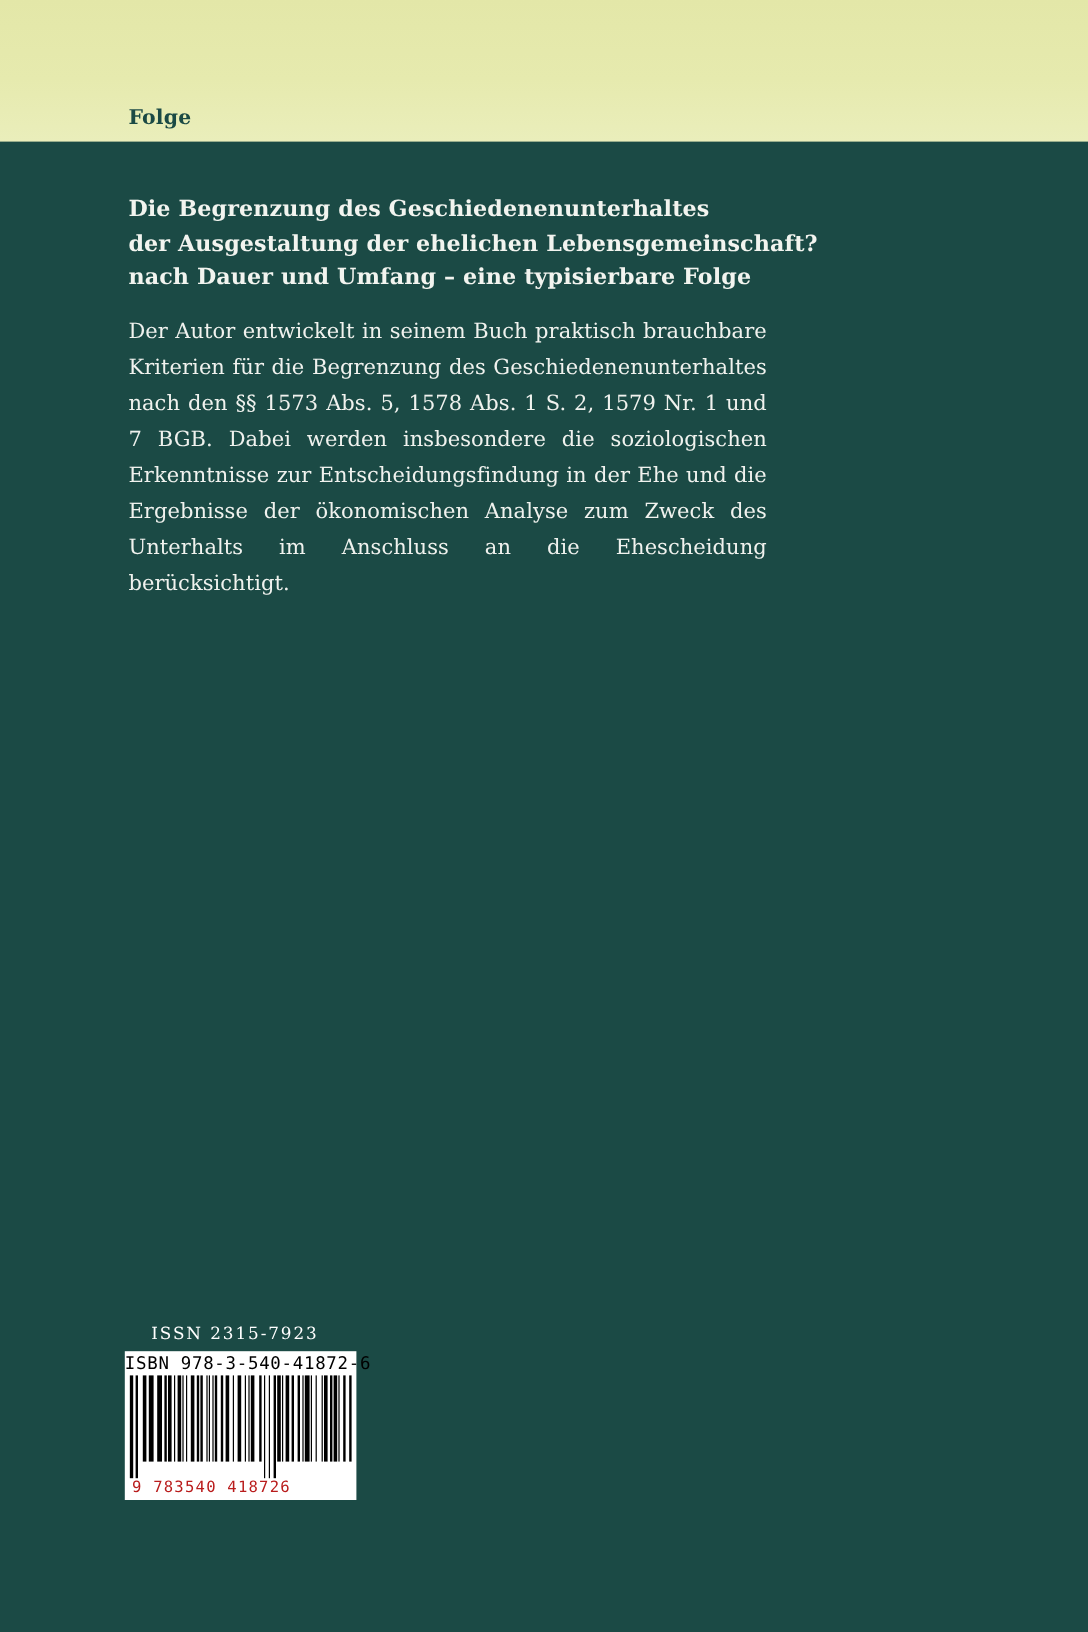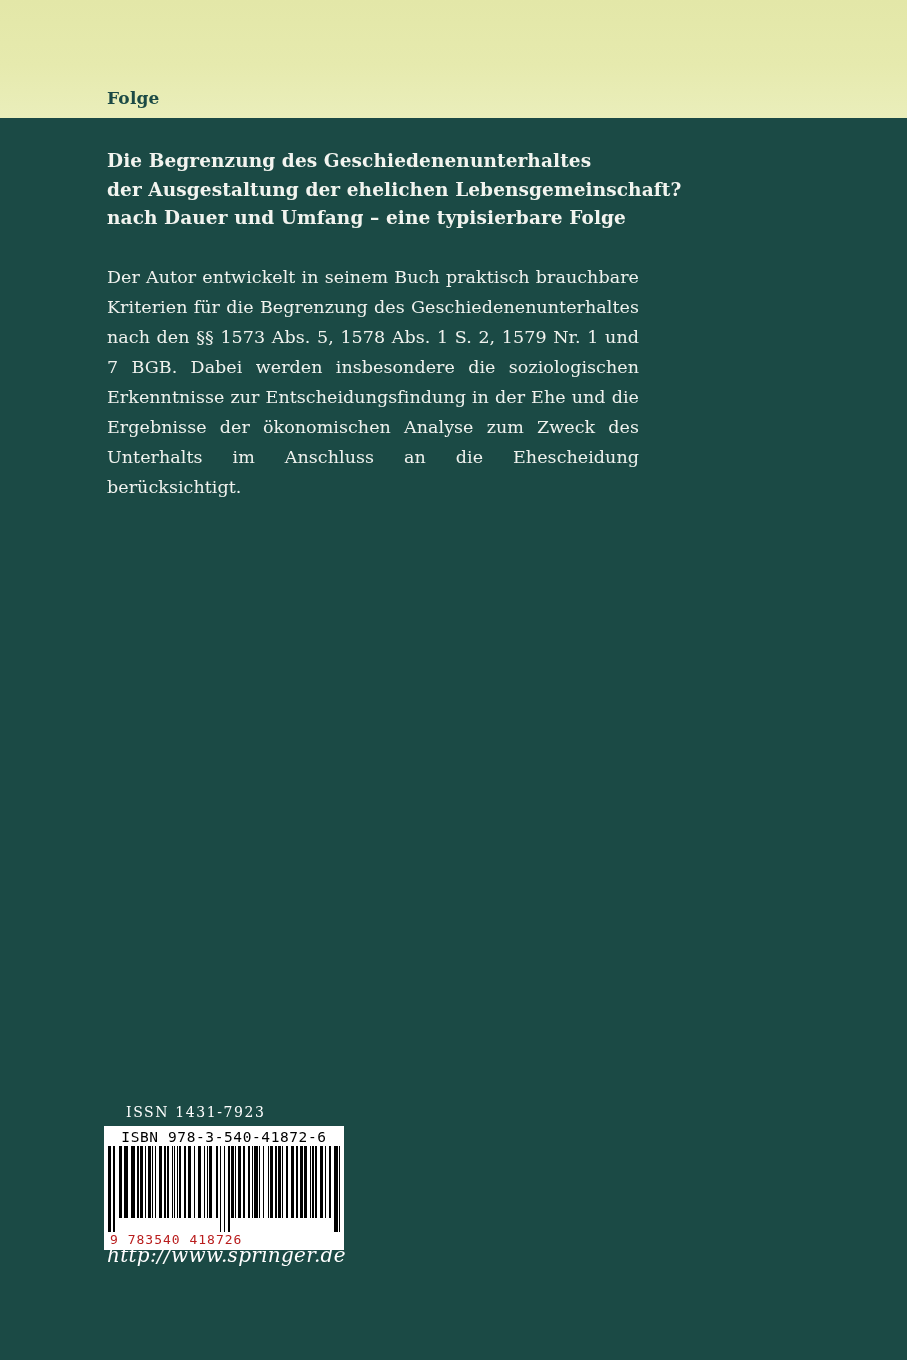--- a/index.html
+++ b/index.html
@@ -34,21 +34,21 @@
     top: 88px;
     font-family: "DejaVu Serif", serif;
     font-weight: bold;
     font-size: 17px;
     color: #1b4a45;
     letter-spacing: 0.2px;
   }
   .title-block {
     position: absolute;
     left: 107px;
-    top: 147px;
+    top: 161px;
     width: 560px;
     color: #f2f4ef;
     font-family: "DejaVu Serif", serif;
     font-size: 18.5px;
     font-weight: bold;
     line-height: 28.5px;
     letter-spacing: 0.1px;
   }
   .title-block .line {
     display: block;
@@ -73,21 +73,21 @@
     top: 1104px;
     font-family: "DejaVu Serif", serif;
     font-size: 14px;
     color: #ffffff;
     letter-spacing: 1.6px;
   }
   .barcode-wrap {
     position: absolute;
     left: 104px;
     top: 1126px;
-    width: 240px;
+    width: 193px;
     background: #ffffff;
     padding: 0;
     border: 0;
   }
   .isbn-text {
     font-family: "DejaVu Sans Mono", monospace;
     font-size: 14.5px;
     color: #000000;
     text-align: center;
     letter-spacing: 0.6px;
@@ -139,21 +139,21 @@
   <div class="series-author">Folge</div>
 
   <div class="title-block">
     <span class="line">Die Begrenzung des Geschiedenenunterhaltes</span>
     <span class="line">der Ausgestaltung der ehelichen Lebensgemeinschaft?</span>
     <span class="line">nach Dauer und Umfang – eine typisierbare Folge</span>
   </div>
 
   <div class="blurb">Der Autor entwickelt in seinem Buch praktisch brauchbare Kriterien für die Begrenzung des Geschiedenenunterhaltes nach den §§ 1573 Abs. 5, 1578 Abs. 1 S. 2, 1579 Nr. 1 und 7 BGB. Dabei werden insbesondere die soziologischen Erkenntnisse zur Entscheidungsfindung in der Ehe und die Ergebnisse der ökonomischen Analyse zum Zweck des Unterhalts im Anschluss an die Ehescheidung berücksichtigt.</div>
 
-  <div class="issn">ISSN 1431-7923</div>
+  <div class="issn">ISSN 2315-7923</div>
 
   <div class="barcode-wrap">
     <div class="isbn-text">ISBN 978-3-540-41872-6</div>
     <div class="bars" id="bars">
         <i style="left: 0px; width: 3px;"></i>
         <i style="left: 5px; width: 2px;"></i>
         <i class="short" style="left: 11px; width: 3px;"></i>
         <i class="short" style="left: 16px; width: 4px;"></i>
         <i class="short" style="left: 23px; width: 4px;"></i>
         <i class="short" style="left: 29px; width: 2px;"></i>
@@ -204,15 +204,14 @@
         <i class="short" style="left: 207px; width: 2px;"></i>
         <i class="short" style="left: 212px; width: 3px;"></i>
         <i class="short" style="left: 217px; width: 1px;"></i>
         <i class="short" style="left: 221px; width: 2px;"></i>
         <i style="left: 226px; width: 4px;"></i>
         <i style="left: 231px; width: 3px;"></i>
       </div>
     <div class="barcode-digits">9 783540 418726</div>
   </div>
 
-  <div class="url">http://www.springer.de</div>
 
 </div>
 
 </body></html>

